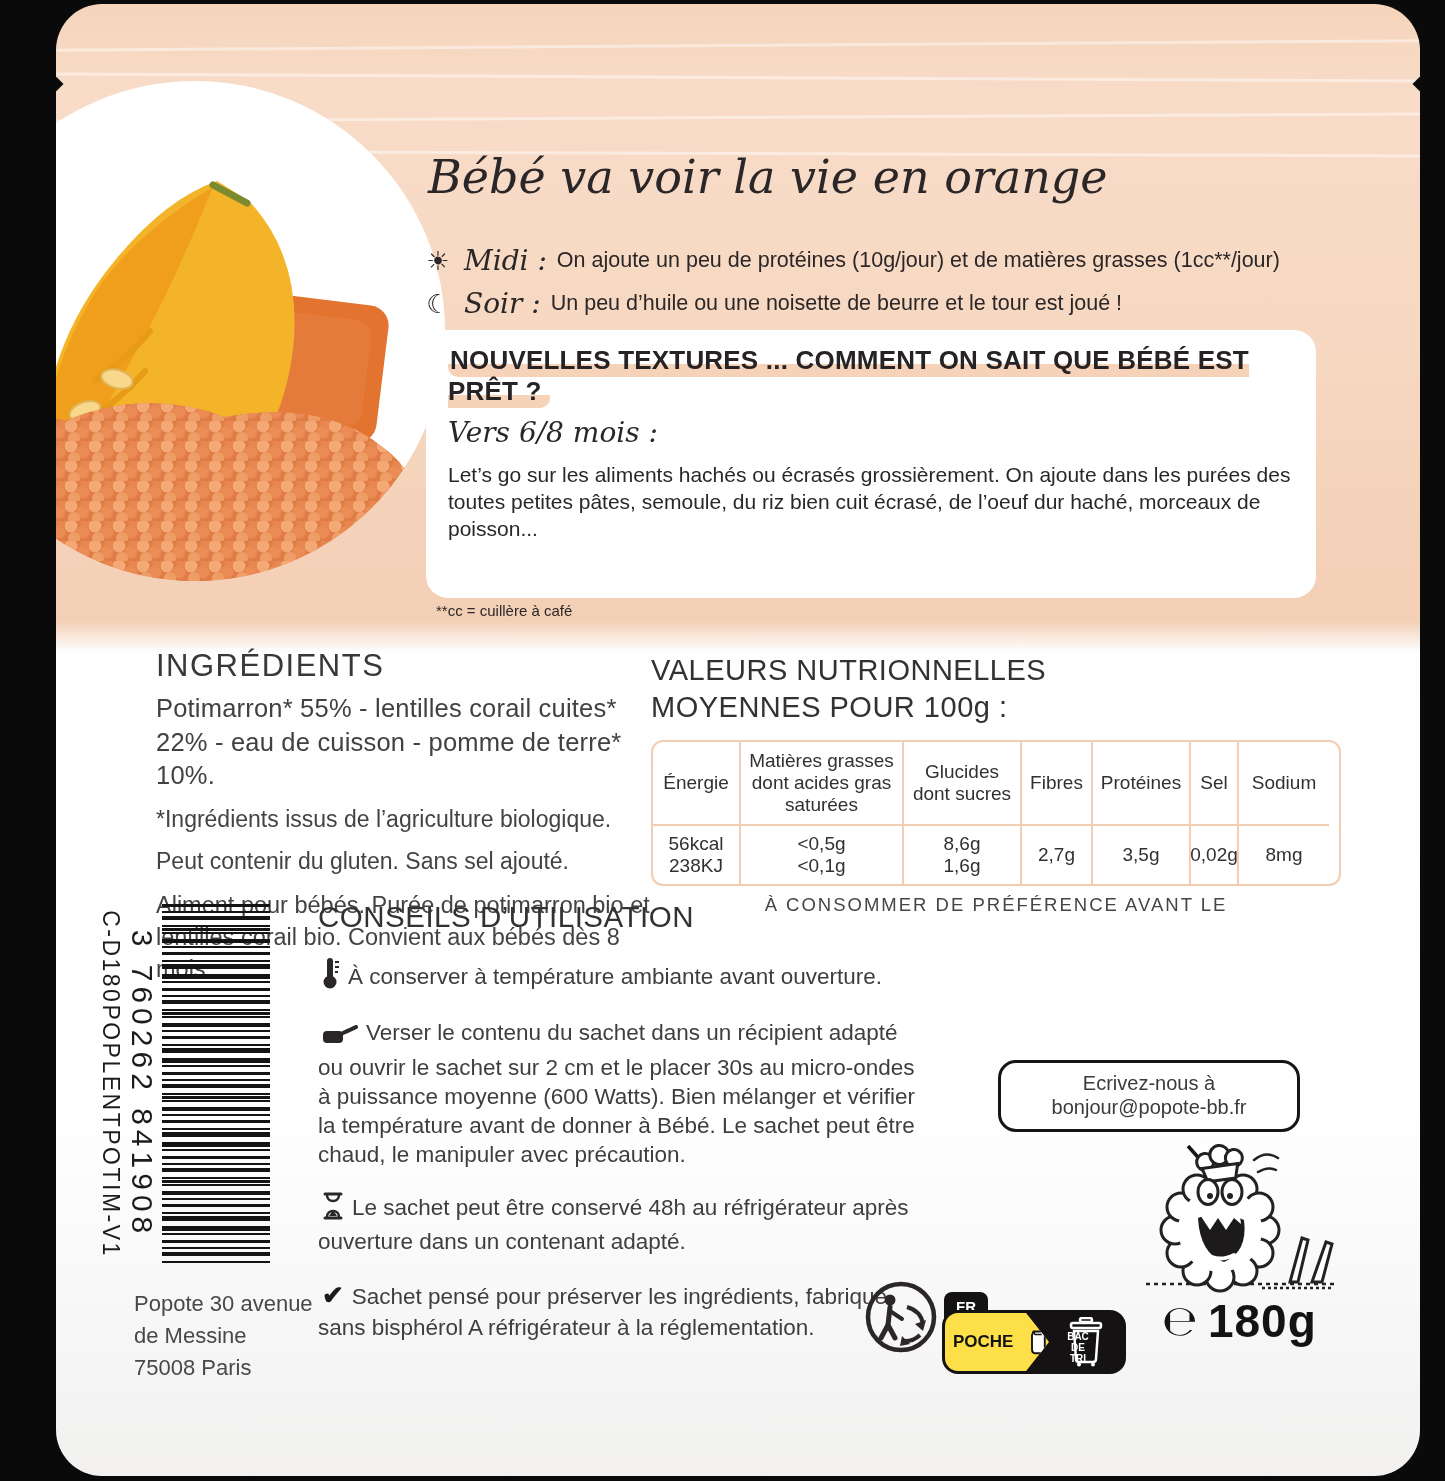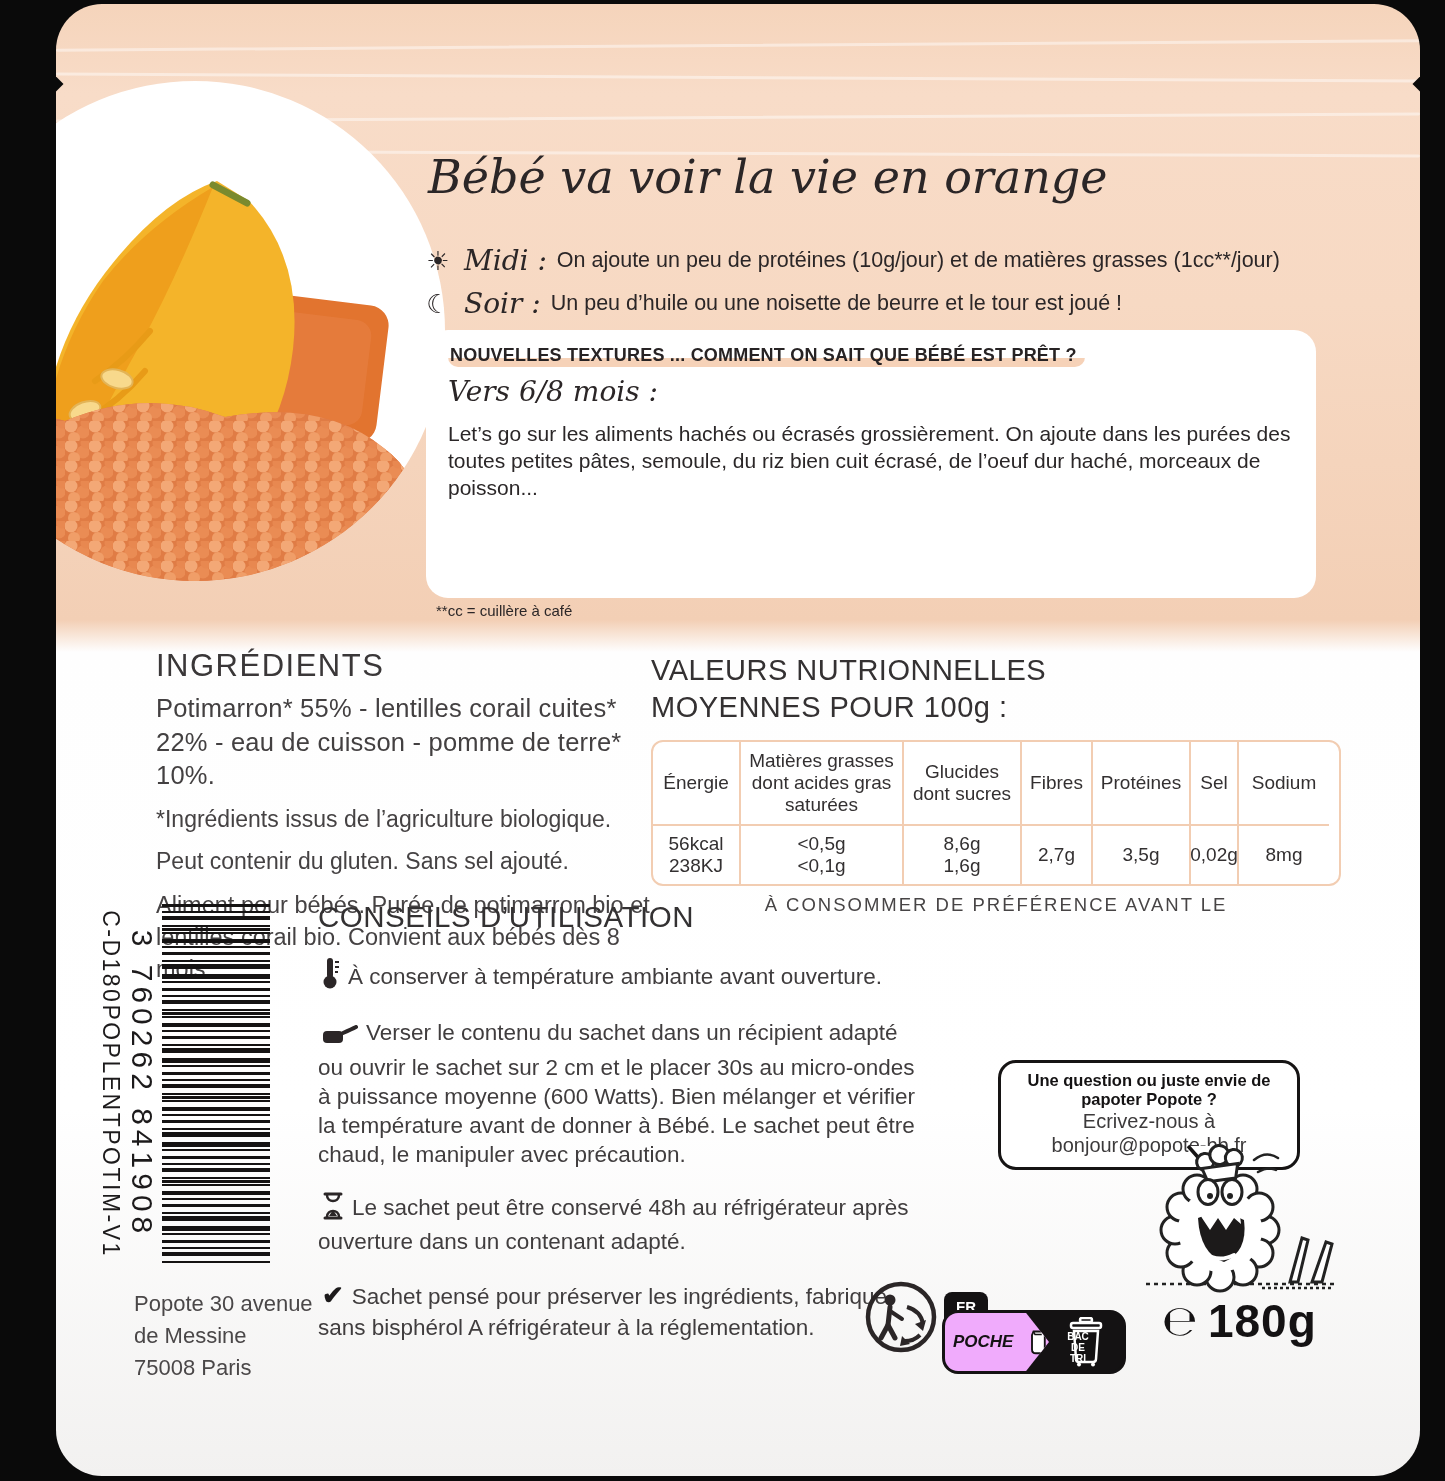--- a/index.html
+++ b/index.html
@@ -12,21 +12,21 @@
   .photo-circle{position:absolute;left:-111px;top:77px;width:500px;height:500px;border-radius:50%;
                 background:#fff;overflow:hidden;}
   .script{font-family:"DejaVu Serif",serif;font-style:italic;}
   .title{position:absolute;left:372px;top:150px;font-size:46px;line-height:1;color:#2b2627;}
   .meal{position:absolute;left:366px;display:flex;align-items:center;gap:10px;}
   .meal .micon{font-size:26px;width:32px;text-align:center;line-height:1;}
   .meal .lbl{font-size:28px;}
   .meal .txt{font-size:21.5px;color:#2b2627;}
   .tbox{position:absolute;left:370px;top:326px;width:890px;height:268px;background:#fff;border-radius:22px;
         padding:15px 22px;box-sizing:border-box;}
-  .tbox h2{margin:0;font-size:18px;font-weight:700;color:#272324;display:inline;
+  .tbox h2{margin:0;font-size:26px;font-weight:700;color:#272324;display:inline;
            background:linear-gradient(180deg,rgba(0,0,0,0) 58%,#f6d2b8 58%);padding:0 8px 2px 2px;border-radius:10px;
            letter-spacing:.2px;text-align:right;}
   .tbox ul{list-style:none;margin:10px 0 0 2px;padding:0;}
   .tbox li{font-size:21px;line-height:28px;color:#2b2728;padding-left:18px;position:relative;}
   .tbox li:before{content:"•";position:absolute;left:2px;}
   .age-h{font-size:28px;margin-top:9px;color:#2b2627;}
   .age-p{font-size:21px;line-height:27px;margin-top:12px;color:#2b2728;}
   .footnote{position:absolute;left:380px;top:598px;font-size:15px;color:#2b2627;}
   .ing{position:absolute;left:100px;top:644px;width:508px;}
   .ing h3{margin:0 0 8px 0;font-size:31px;font-weight:400;letter-spacing:1.5px;color:#3a3738;}
@@ -62,22 +62,22 @@
   .bub .b1{font-size:16.5px;font-weight:700;color:#141213;}
   .bub .b2{font-size:20px;color:#3c3a3b;line-height:1.2;}
   .bubtail{position:absolute;left:1128px;top:1140px;}
   .sheep{position:absolute;left:1086px;top:1138px;}
   .triman{position:absolute;left:808px;top:1276px;}
   .infotri{position:absolute;left:886px;top:1288px;width:186px;height:84px;}
   .fr-tab{position:absolute;left:2px;top:0;width:44px;height:28px;background:#141213;color:#fff;
           font-size:15px;font-weight:700;border-radius:8px 8px 0 0;display:flex;align-items:center;justify-content:center;}
   .pill{position:absolute;left:0;top:18px;width:184px;height:64px;background:#141213;border:3.5px solid #141213;
         border-radius:16px;display:flex;overflow:hidden;box-sizing:border-box;}
-  .pw{width:104px;background:#f0abfc;clip-path:polygon(0 0,78% 0,100% 50%,78% 100%,0 100%);
-      display:flex;align-items:center;padding-left:8px;gap:16px;box-sizing:border-box;font-style:italic;}
+  .pw{width:104px;background:#fde047;clip-path:polygon(0 0,78% 0,100% 50%,78% 100%,0 100%);
+      display:flex;align-items:center;padding-left:8px;gap:16px;box-sizing:border-box;}
   .pw .ptxt{font-size:17px;font-weight:700;color:#141213;}
   .pb{flex:1;display:flex;align-items:center;justify-content:center;position:relative;}
   .bintext{position:absolute;top:18px;left:0;right:16px;text-align:center;font-size:10px;font-weight:700;
            color:#fff;line-height:1.1;}
   .wt{position:absolute;left:1106px;top:1294px;display:flex;align-items:center;gap:10px;color:#141213;}
   .esign{font-family:"DejaVu Sans",sans-serif;font-size:42px;line-height:1;}
   .wval{font-size:46px;font-weight:700;letter-spacing:1px;line-height:1;}
 </style>
 </head>
 <body>
@@ -210,21 +210,20 @@
       <div class="bars"></div>
       <div class="bcnum">3 760262 841908</div>
       <div class="bcref">C-D180POPLENTPOTIM-V1</div>
     </div>
 
     <div class="addr ml">Popote 30 avenue
 de Messine
 75008 Paris</div>
 
     <div class="bub">
-      <div class="b1">Une question ou juste envie de papoter Popote ?</div>
       <div class="b2">Ecrivez-nous à</div>
       <div class="b2">bonjour@popote-bb.fr</div>
     </div>
     <svg class="bubtail" width="44" height="24" viewBox="0 0 44 24">
       <path d="M4 2 L20 20 L36 2" stroke="#161414" stroke-width="3.5" fill="#ffffff"></path>
     </svg>
 
     <svg class="sheep" width="200" height="158" viewBox="0 0 200 158">
       <path d="M4 142 H196" stroke="#222" stroke-width="2.5" stroke-dasharray="4 4"></path>
       <g stroke="#222" stroke-width="3" fill="#fff">

